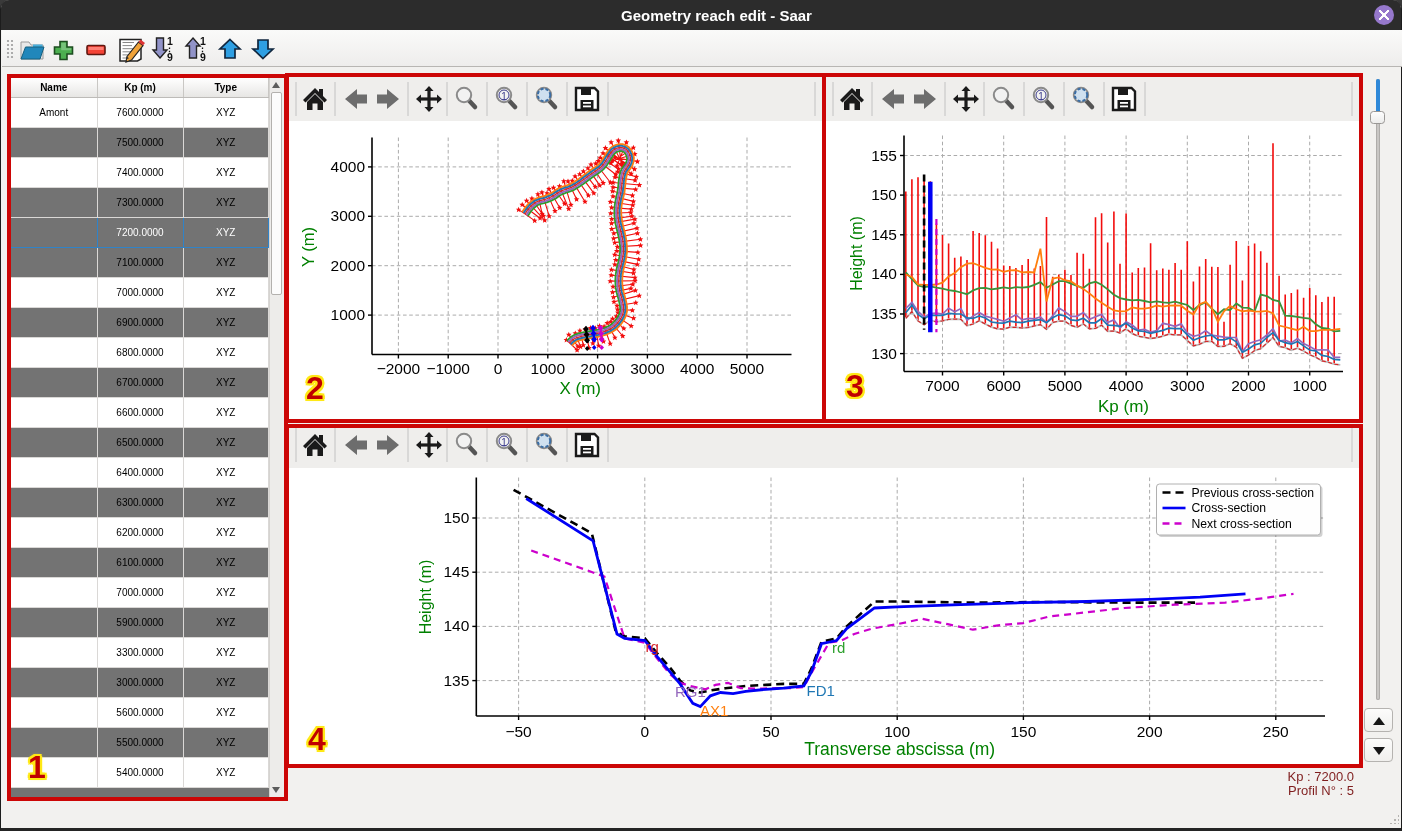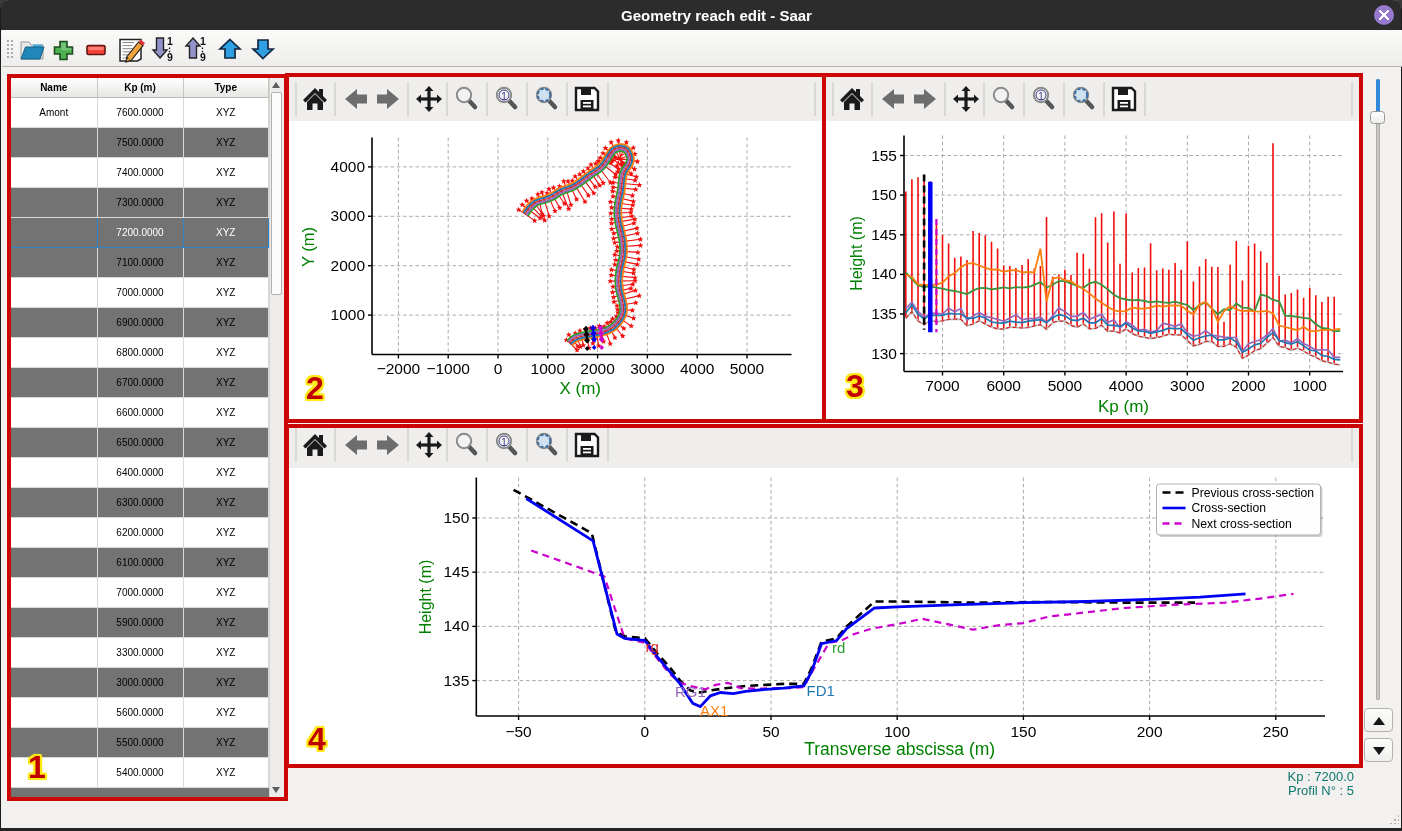--- a/index.html
+++ b/index.html
@@ -30,21 +30,21 @@
 #tsb .thumb { position:absolute; left:0.5px; top:14px; width:11px; height:203px; background:#fcfcfc; border:1px solid #b3b1ae; border-radius:2px; }
 .arr-up { width:0; height:0; border-left:4.5px solid transparent; border-right:4.5px solid transparent; border-bottom:6px solid #5c5c5c; position:absolute; left:1.5px; top:4px; }
 .arr-dn { width:0; height:0; border-left:4.5px solid transparent; border-right:4.5px solid transparent; border-top:6px solid #5c5c5c; position:absolute; left:1.5px; top:4px; }
 
 #slider-track { position:absolute; left:1374.5px; top:79px; width:4px; height:621px; background:#c8c6c4; border-radius:2px; box-shadow:inset 0 0 0 1px #aeacaa; }
 #slider-fill { position:absolute; left:1374.5px; top:79px; width:4px; height:34px; background:#2f88d8; border-radius:2px; }
 #slider-handle { position:absolute; left:1369px; top:111px; width:15px; height:13px; background:linear-gradient(#fdfdfd,#ededec); border:1px solid #999795; border-radius:3.5px; }
 .spinbtn { position:absolute; left:1363px; width:29px; height:24px; background:linear-gradient(#fcfcfb,#f0efed); border:1px solid #b5b3b0; border-radius:4px; }
 .spinbtn .tri-up { position:absolute; left:8px; top:8px; width:0; height:0; border-left:6.5px solid transparent; border-right:6.5px solid transparent; border-bottom:8px solid #161616; }
 .spinbtn .tri-dn { position:absolute; left:8px; top:8px; width:0; height:0; border-left:6.5px solid transparent; border-right:6.5px solid transparent; border-top:8px solid #161616; }
-#kptext { position:absolute; right:47px; top:770px; text-align:right; font-size:13px; color:#0f766e; line-height:1.07; }
+#kptext { position:absolute; right:47px; top:770px; text-align:right; font-size:13px; color:#7f1d1d; line-height:1.07; }
 #grip { position:absolute; right:2px; bottom:4px; width:10px; height:10px;
   background-image:radial-gradient(#b5b3b0 1px, transparent 1.1px); background-size:4px 4px; clip-path:polygon(100% 0, 100% 100%, 0 100%); }
 svg text { font-family:"Liberation Sans", sans-serif; }
 </style></head><body>
 <div id="win">
 <div id="titlebar">
       <div class="t">Geometry reach edit - Saar</div>
       <div id="closebtn"></div>
     </div>
 <div id="toolbar"></div>

